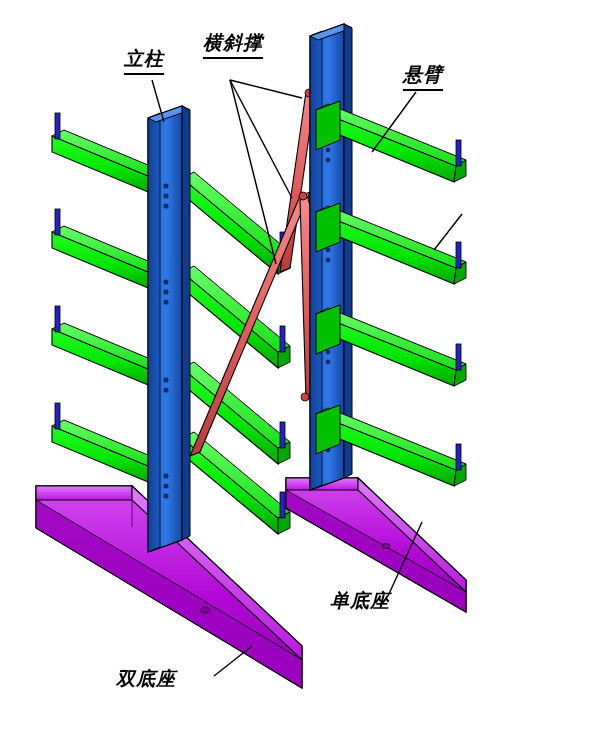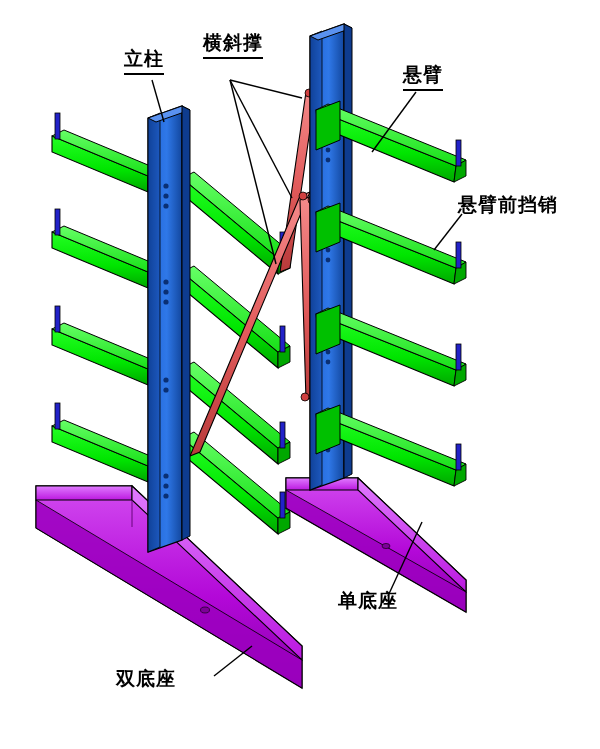--- a/index.html
+++ b/index.html
@@ -7,20 +7,21 @@
     padding: 0;
     background: #ffffff;
   }
   #root {
     position: relative;
     width: 600px;
     height: 749px;
     background: #ffffff;
     font-family: "Liberation Sans", sans-serif;
     overflow: hidden;
+    font-style: italic;
   }
   #diagram-svg {
     position: absolute;
     left: 0;
     top: 0;
     width: 600px;
     height: 749px;
   }
   .label {
     position: absolute;
@@ -242,17 +243,16 @@
       <line x1="416" y1="92" x2="372" y2="152"></line>
       <line x1="462" y1="214" x2="434" y2="250"></line>
       <line x1="388" y1="596" x2="422" y2="522"></line>
       <line x1="214" y1="676" x2="252" y2="646"></line>
     </g>
   </svg>
 
   <div class="label underlined" style="left:124px; top:46px;">立柱</div>
   <div class="label underlined" style="left:203px; top:30px;">横斜撑</div>
   <div class="label underlined" style="left:376px; top:62px;margin-left:27px;">悬臂</div>
-  <div class="label" style="left:458px; top:192px;">悬臂前挡销</div>
-  <div class="label" style="left:338px; top:588px;">单底座</div>
+  <div class="label" style="left:330px; top:588px;">单底座</div>
   <div class="label" style="left:116px; top:666px;">双底座</div>
 
 </div>
 
 </body></html>

